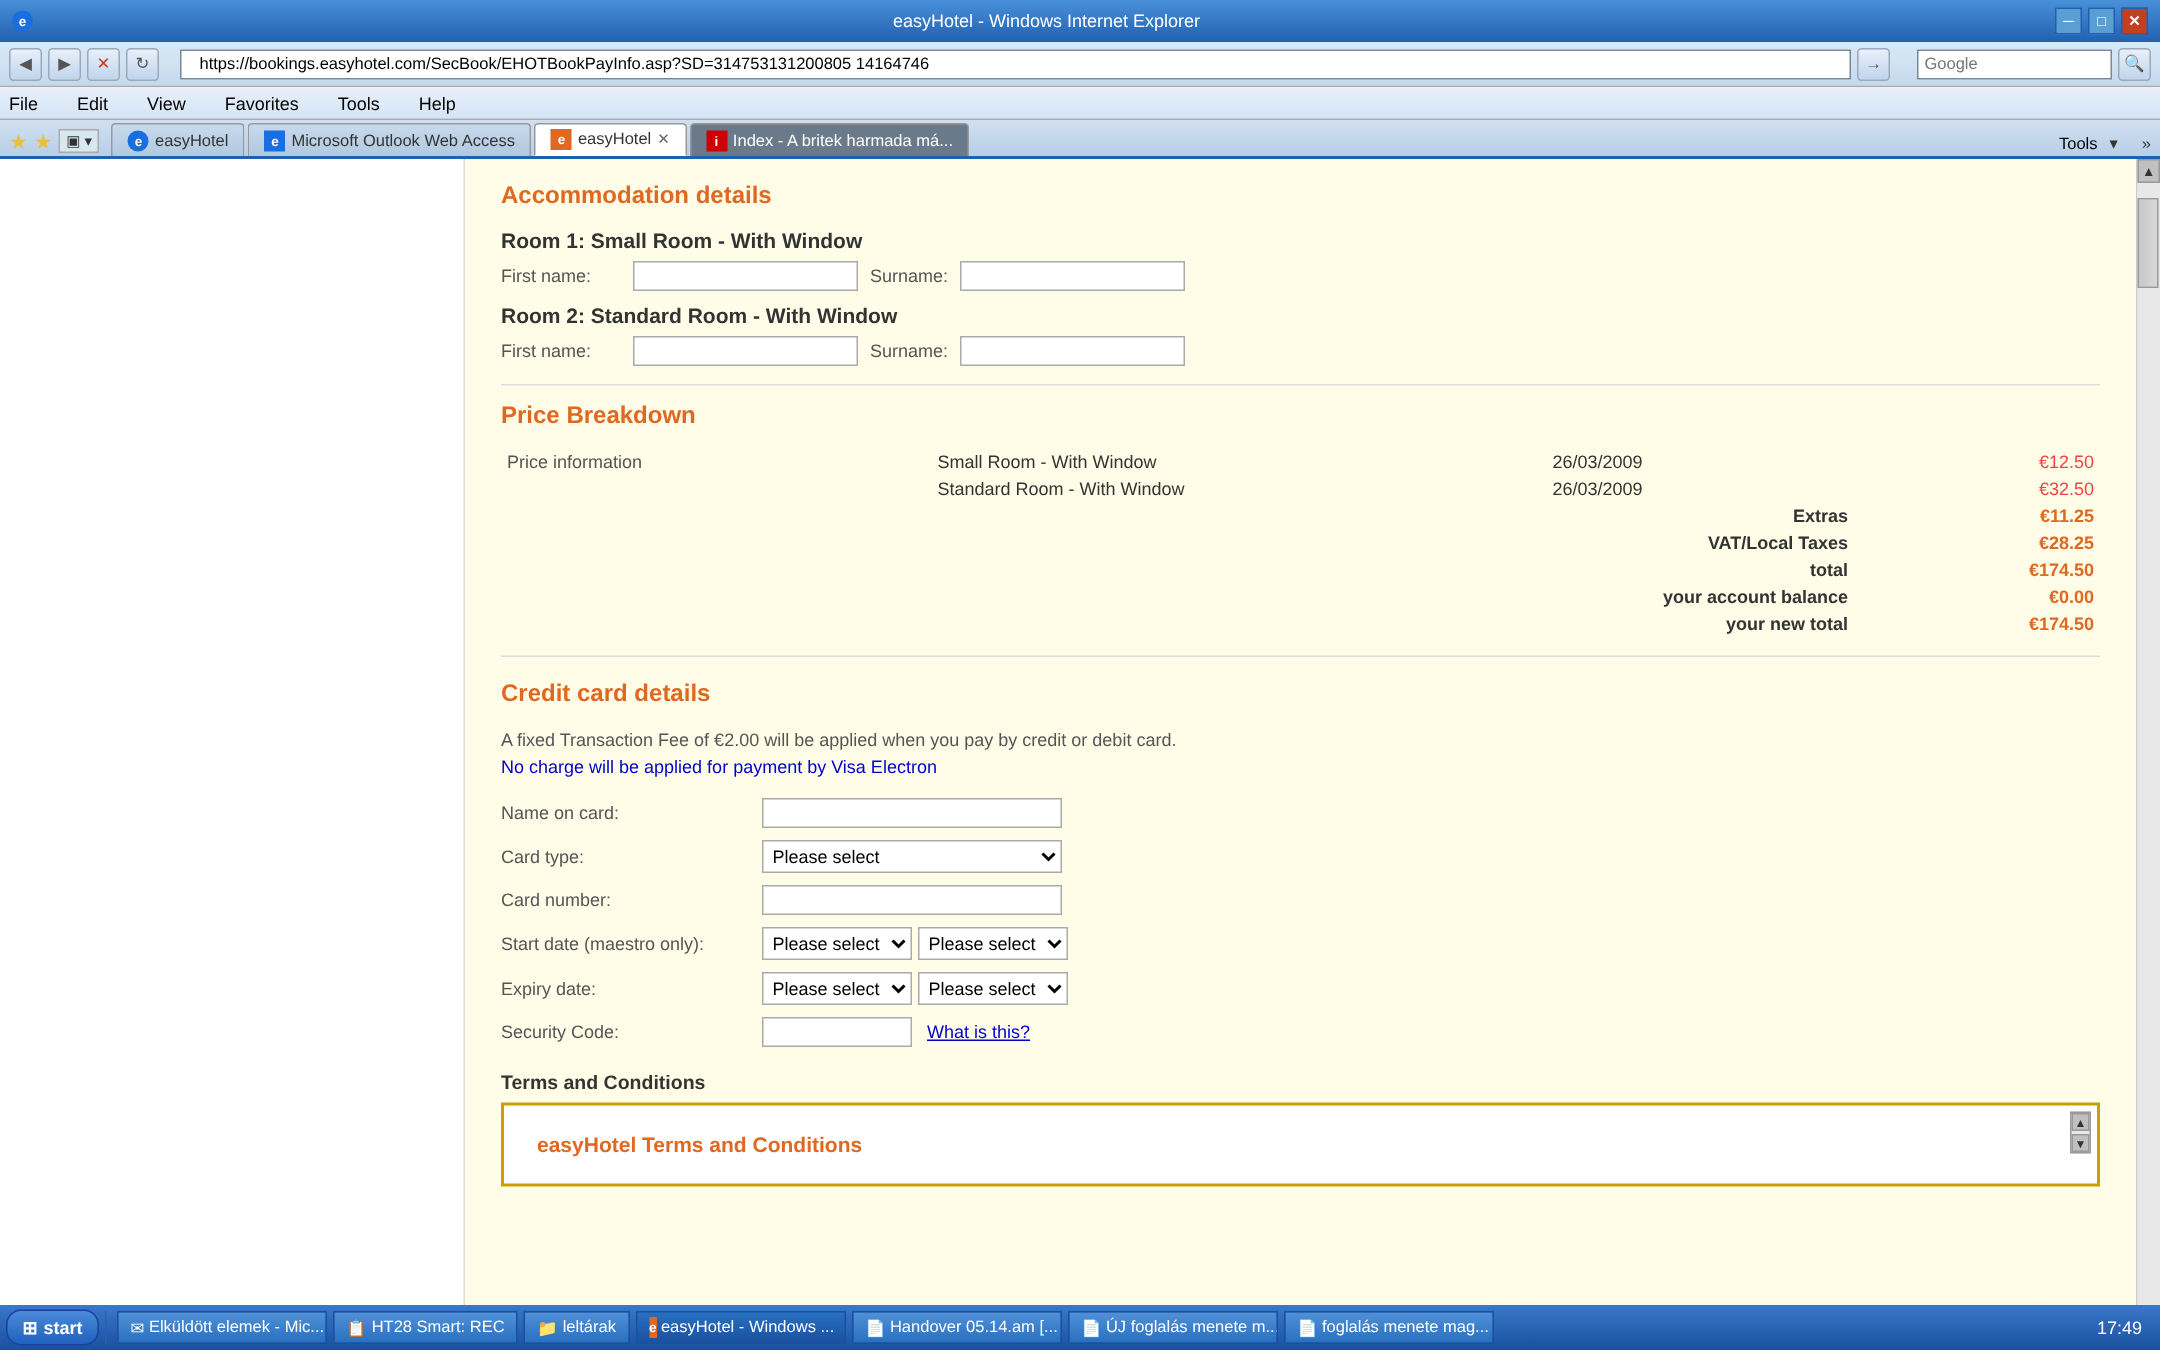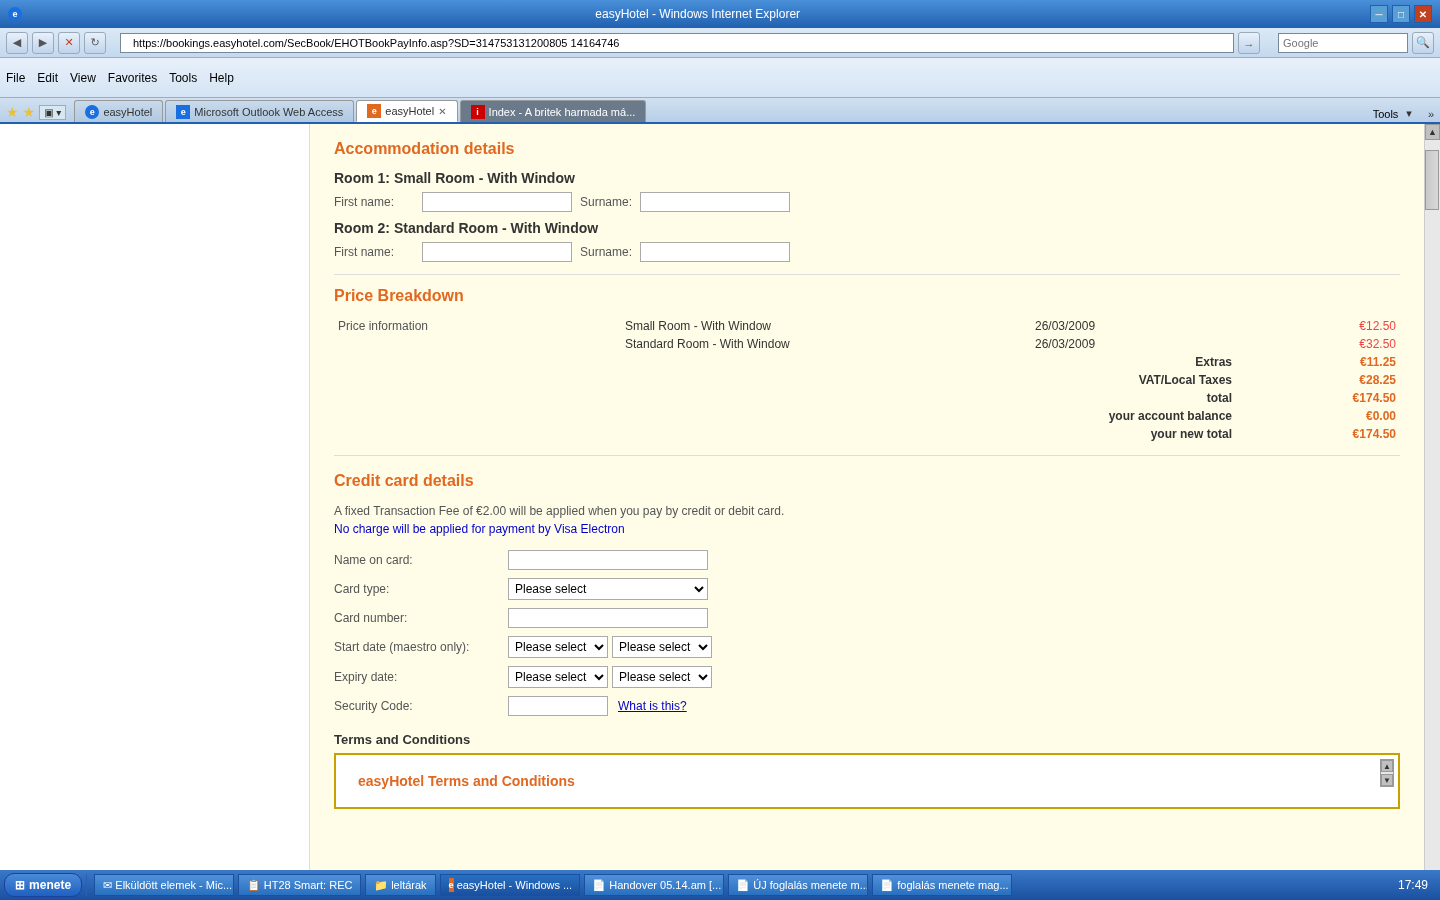--- a/index.html
+++ b/index.html
@@ -38,25 +38,25 @@
       cursor: pointer; font-size: 11px; color: #555;
     }
     .address-bar {
       flex: 1; height: 20px; border: 1px solid #789; padding: 0 12px; font-size: 11px;
       background: #fff;
     }
     .search-bar { width: 130px; height: 20px; border: 1px solid #789; padding: 0 4px; font-size: 11px; }
 
     .browser-menu-bar {
       background: linear-gradient(to bottom, #e8f0fa, #d4e4f4);
-      height: 40px;
+      height: 22px;
       display: flex;
       align-items: center;
       padding: 0 6px;
-      gap: 12px;
+      gap: 26px;
       border-bottom: 1px solid #aaa;
       font-size: 12px;
     }
     .menu-item { cursor: pointer; color: #000; text-decoration: none; }
 
     .browser-tabs-bar {
       background: linear-gradient(to bottom, #d0e0f0, #b8cfe8);
       height: 26px;
       display: flex;
       align-items: flex-end;
@@ -558,21 +558,21 @@
       <div class="scrollbar-thumb"></div>
     </div>
     <div class="scrollbar-btn">▼</div>
   </div>
 
 </div>
 
 <div class="taskbar">
   <div class="taskbar-start">
     <span>⊞</span>
-    <span>menete</span>
+    <span>start</span>
   </div>
   <div style="width:4px;border-left:1px solid #2a60b0;height:22px;"></div>
 
   <div class="taskbar-btn">
     <span style="margin-right:3px;">✉</span>
     <span>Elküldött elemek - Mic...</span>
   </div>
   <div class="taskbar-btn">
     <span style="margin-right:3px;">📋</span>
     <span>HT28 Smart: REC</span>

